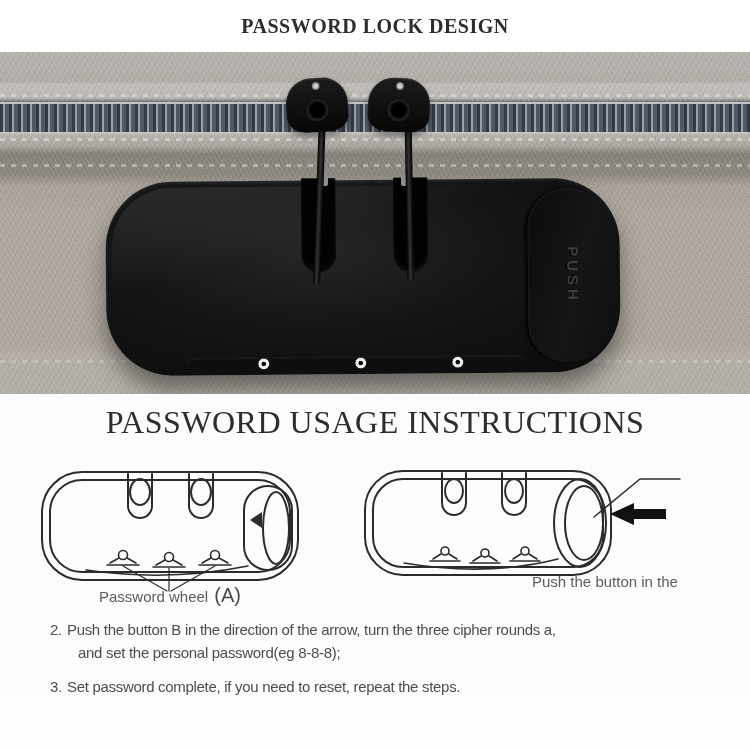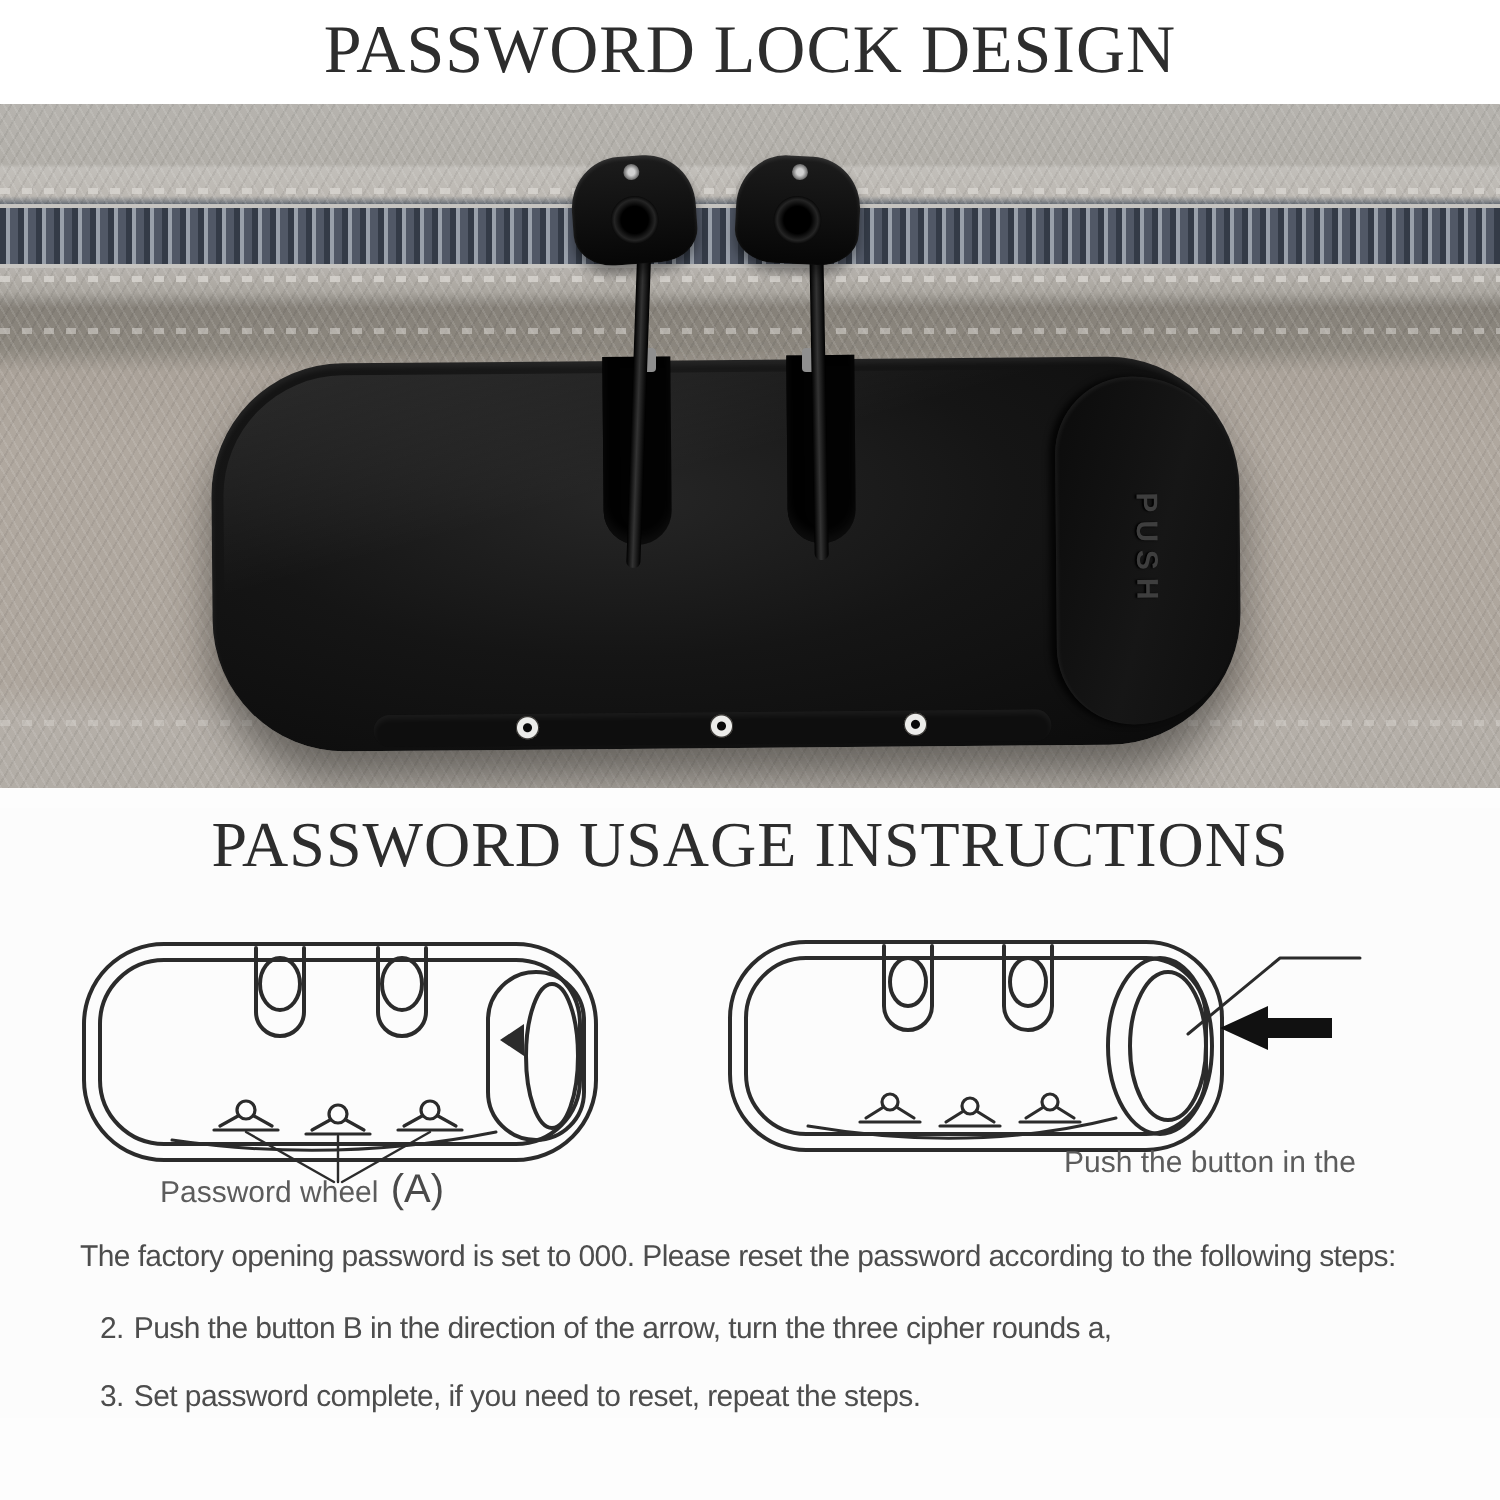--- a/index.html
+++ b/index.html
@@ -1,21 +1,21 @@
 <!DOCTYPE html>
 <html><head>
 <meta charset="utf-8">
 <style>
   * { margin:0; padding:0; box-sizing:border-box; }
   body { background:#ffffff; font-family:"Liberation Sans", sans-serif; }
   .page { position:relative; width:750px; height:750px; margin:0 auto; background:#fdfdfd; overflow:hidden; }
 
   
   .title-bar { height:52px; display:flex; align-items:center; justify-content:center; background:#ffffff; }
-  .title-bar h1 { font-family:"Liberation Serif", serif; font-weight:normal; font-size:34px; letter-spacing:0.5px; color:#2d2d2d; }
+  .title-bar h1 { font-family:"Liberation Serif", serif; font-weight:bold; font-size:20px; letter-spacing:0.5px; color:#2d2d2d; }
 
   
   .photo { position:relative; height:342px; overflow:hidden; background-color:#aca69e;
     background-image:
       repeating-linear-gradient(60deg, rgba(255,255,255,.10) 0 1px, transparent 1px 4px),
       repeating-linear-gradient(-60deg, rgba(0,0,0,.06) 0 1px, transparent 1px 5px),
       linear-gradient(180deg,
         #b6b3ae 0, #b2afa9 30px,
         #c2bfba 32px, #bcb8b2 46px,
         #6a7078 50px, #454b56 56px, #3f4550 70px, #6a7078 78px,
@@ -75,21 +75,21 @@
   .usage { background:#fcfcfc; }
   .usage h2 { margin-top:10px; text-align:center; font-family:"Liberation Serif", serif;
     font-weight:normal; font-size:32px; letter-spacing:0.5px; color:#2d2d2d; }
   .diagram-area { position:relative; height:176px; }
   .diagram-area svg { position:absolute; }
   .svg-lock-a { left:38px; top:21px; }
   .svg-lock-b { left:362px; top:24px; }
   .wheel-label { position:absolute; color:#5c5c5c; font-size:15px; white-space:nowrap; }
   .wheel-label .mark { font-size:20px; color:#4a4a4a; margin-left:2px; }
   .label-b { top:2px; right:43px; }
-  .label-a { left:80px; top:143px; width:180px; text-align:left; }
+  .label-a { left:80px; top:143px; width:180px; text-align:center; }
   .push-note { position:absolute; right:18px; top:131px; width:200px; text-align:left;
     color:#5c5c5c; font-size:15px; line-height:20px; }
 
   .text-block { padding:2px 30px 0 40px; color:#4d4d4d; font-size:15px; letter-spacing:-0.3px; }
   .intro { line-height:20px; margin-bottom:15px; }
   .step { padding-left:10px; margin-bottom:13px; line-height:21px; }
   .step-num { margin-right:5px; }
   .step-cont { padding-left:28px; margin-top:2px; }
 </style>
 </head>
@@ -182,25 +182,25 @@
         <span>Password wheel</span>
         <span class="mark">(A)</span>
       </div>
 
       <div class="push-note">
         <div>Push the button in the</div>
       </div>
     </div>
 
     <div class="text-block">
-      <p class="intro">The factory opening password is set to 000. Please reset the password according to the following steps:</p>
 
 
       <div class="step">
         <span class="step-num">2.</span><span class="step-text">Push the button B in the direction of the arrow, turn the three cipher rounds a,</span>
+        <div class="step-cont">and set the personal password(eg 8-8-8);</div>
       </div>
 
       <div class="step">
         <span class="step-num">3.</span><span class="step-text">Set password complete, if you need to reset, repeat the steps.</span>
       </div>
     </div>
   </div>
 
 </div>
 

